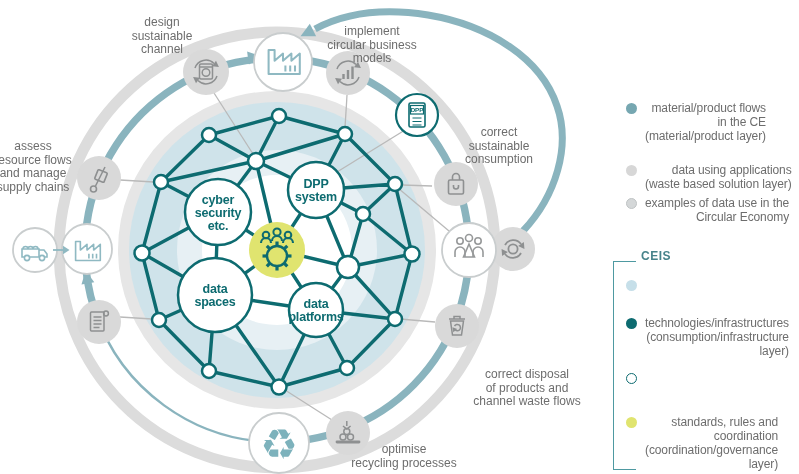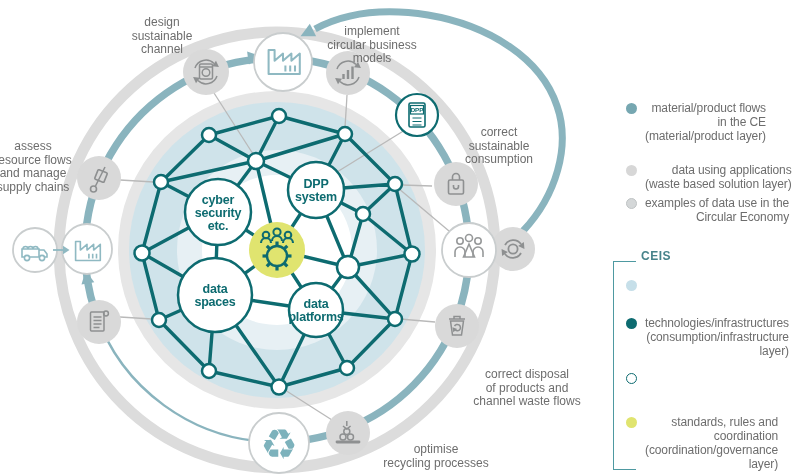--- a/index.html
+++ b/index.html
@@ -257,21 +257,21 @@
 channel</div>
 <div class="ring-label" style="left:372px;top:25px;">implement
 circular business
 models</div>
 <div class="ring-label" style="left:499px;top:126px;">correct
 sustainable
 consumption</div>
 <div class="ring-label" style="left:527px;top:325px;margin-top:43px;">correct disposal
 of products and
 channel waste flows</div>
-<div class="ring-label" style="left:404px;top:443px;margin-left:32px;">optimise
+<div class="ring-label" style="left:404px;top:443px;">optimise
 recycling processes</div>
 <div class="ring-label" style="left:33px;top:140px;">assess
 resource flows
 and manage
 supply chains</div>
 
 <div>
   <div class="legend-row" style="left:626px;top:101px;">
     <span class="legend-dot dot-material"></span>
     <span class="legend-text">material/product flows

